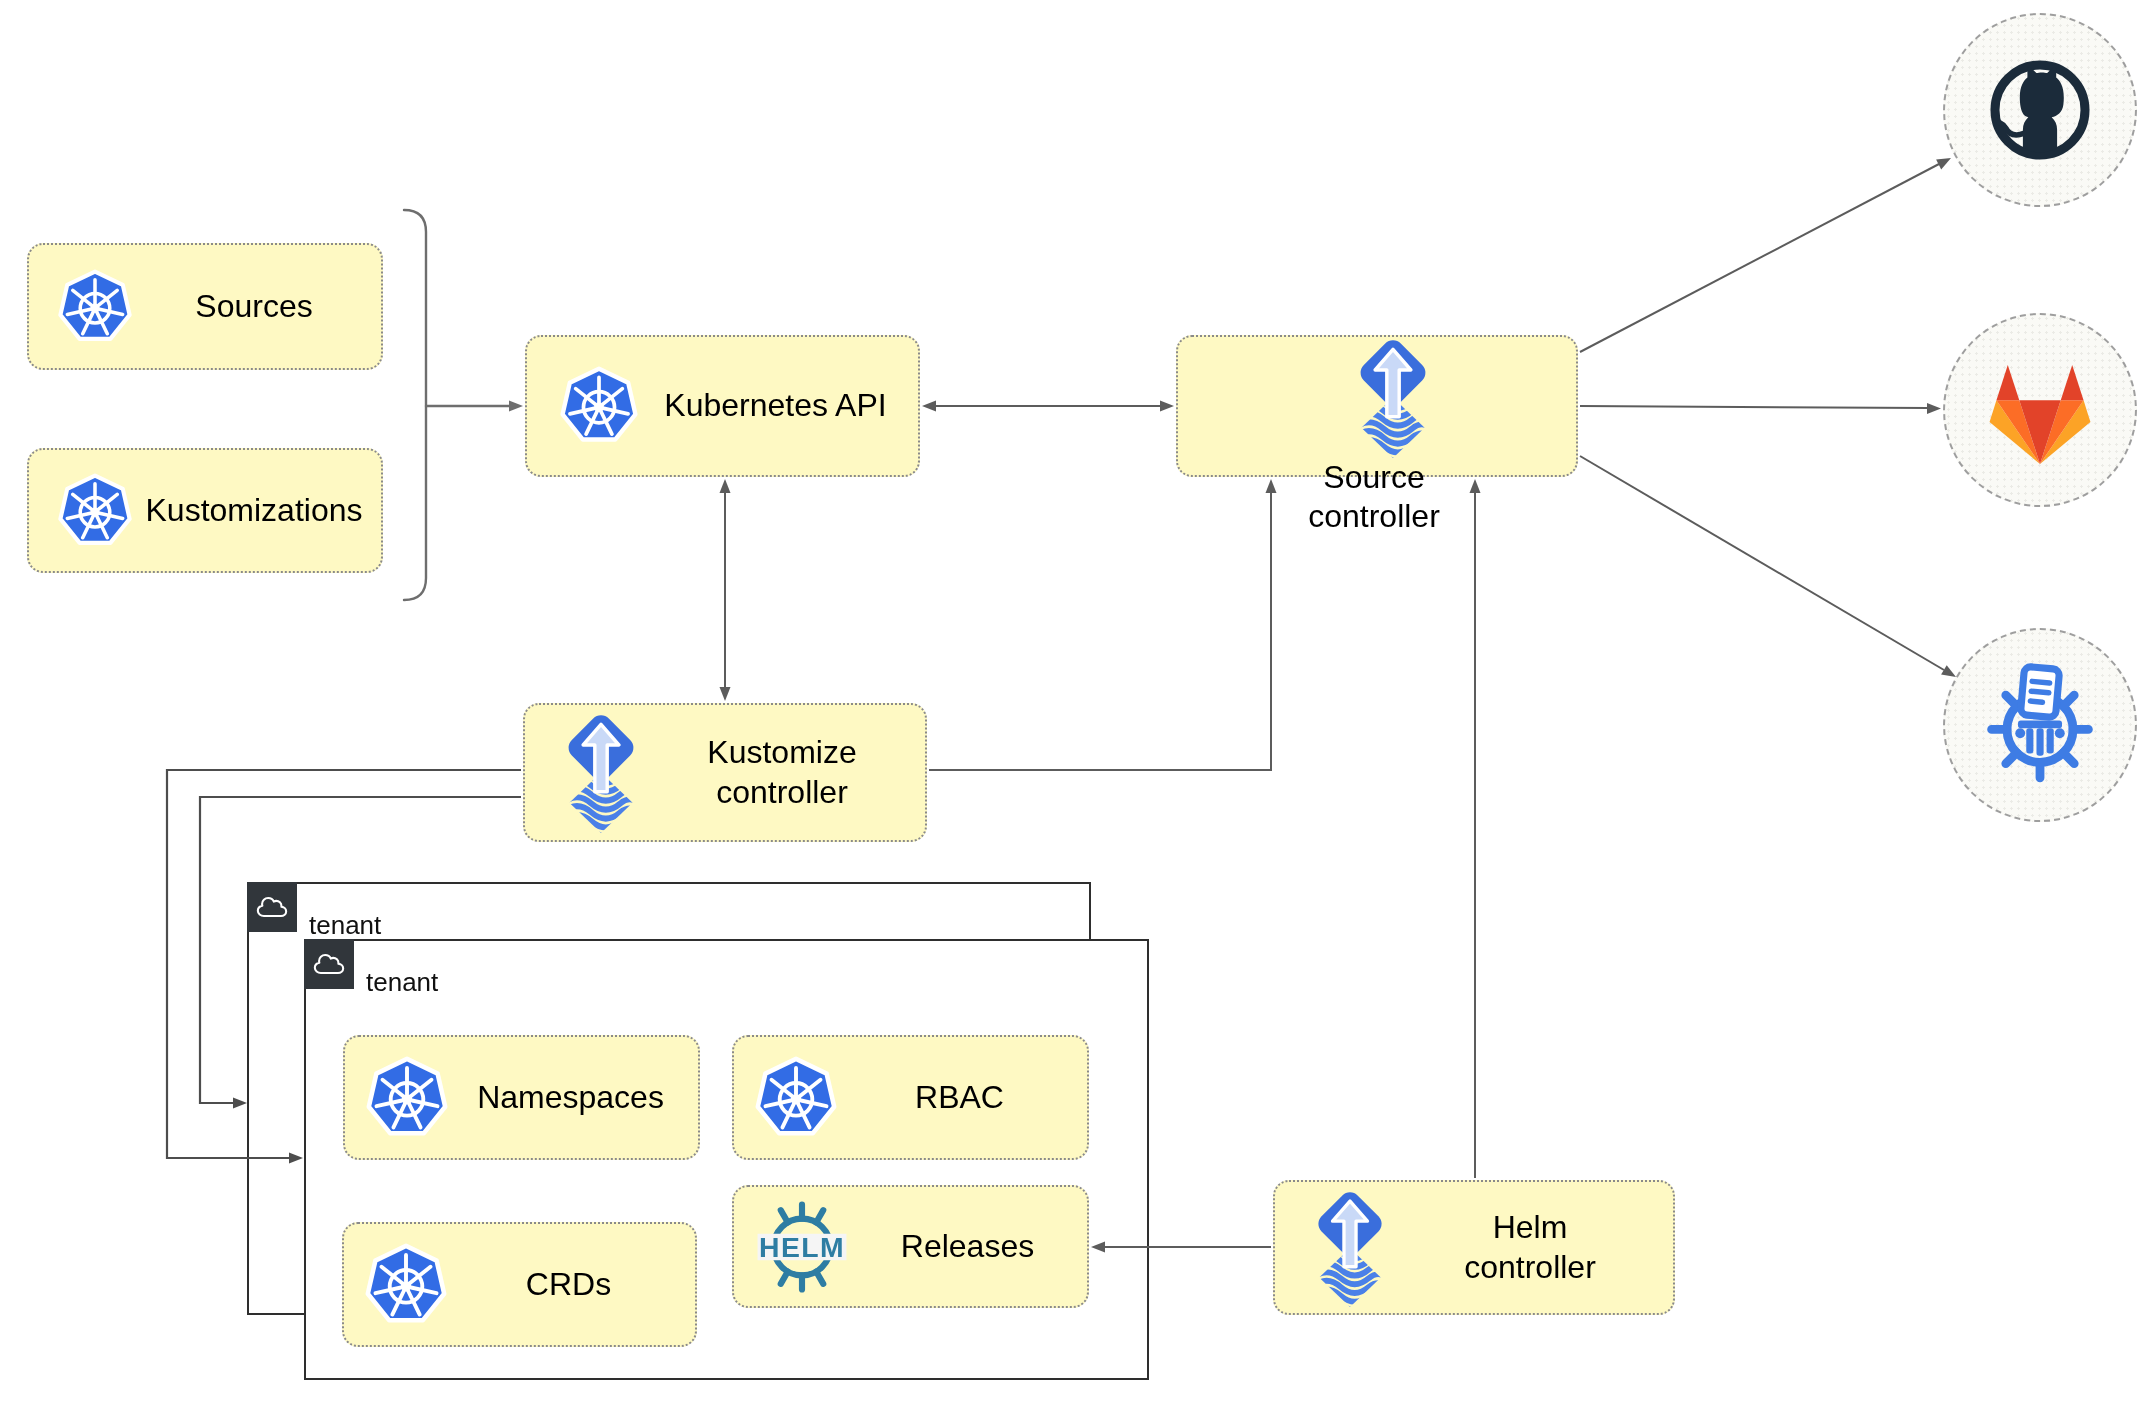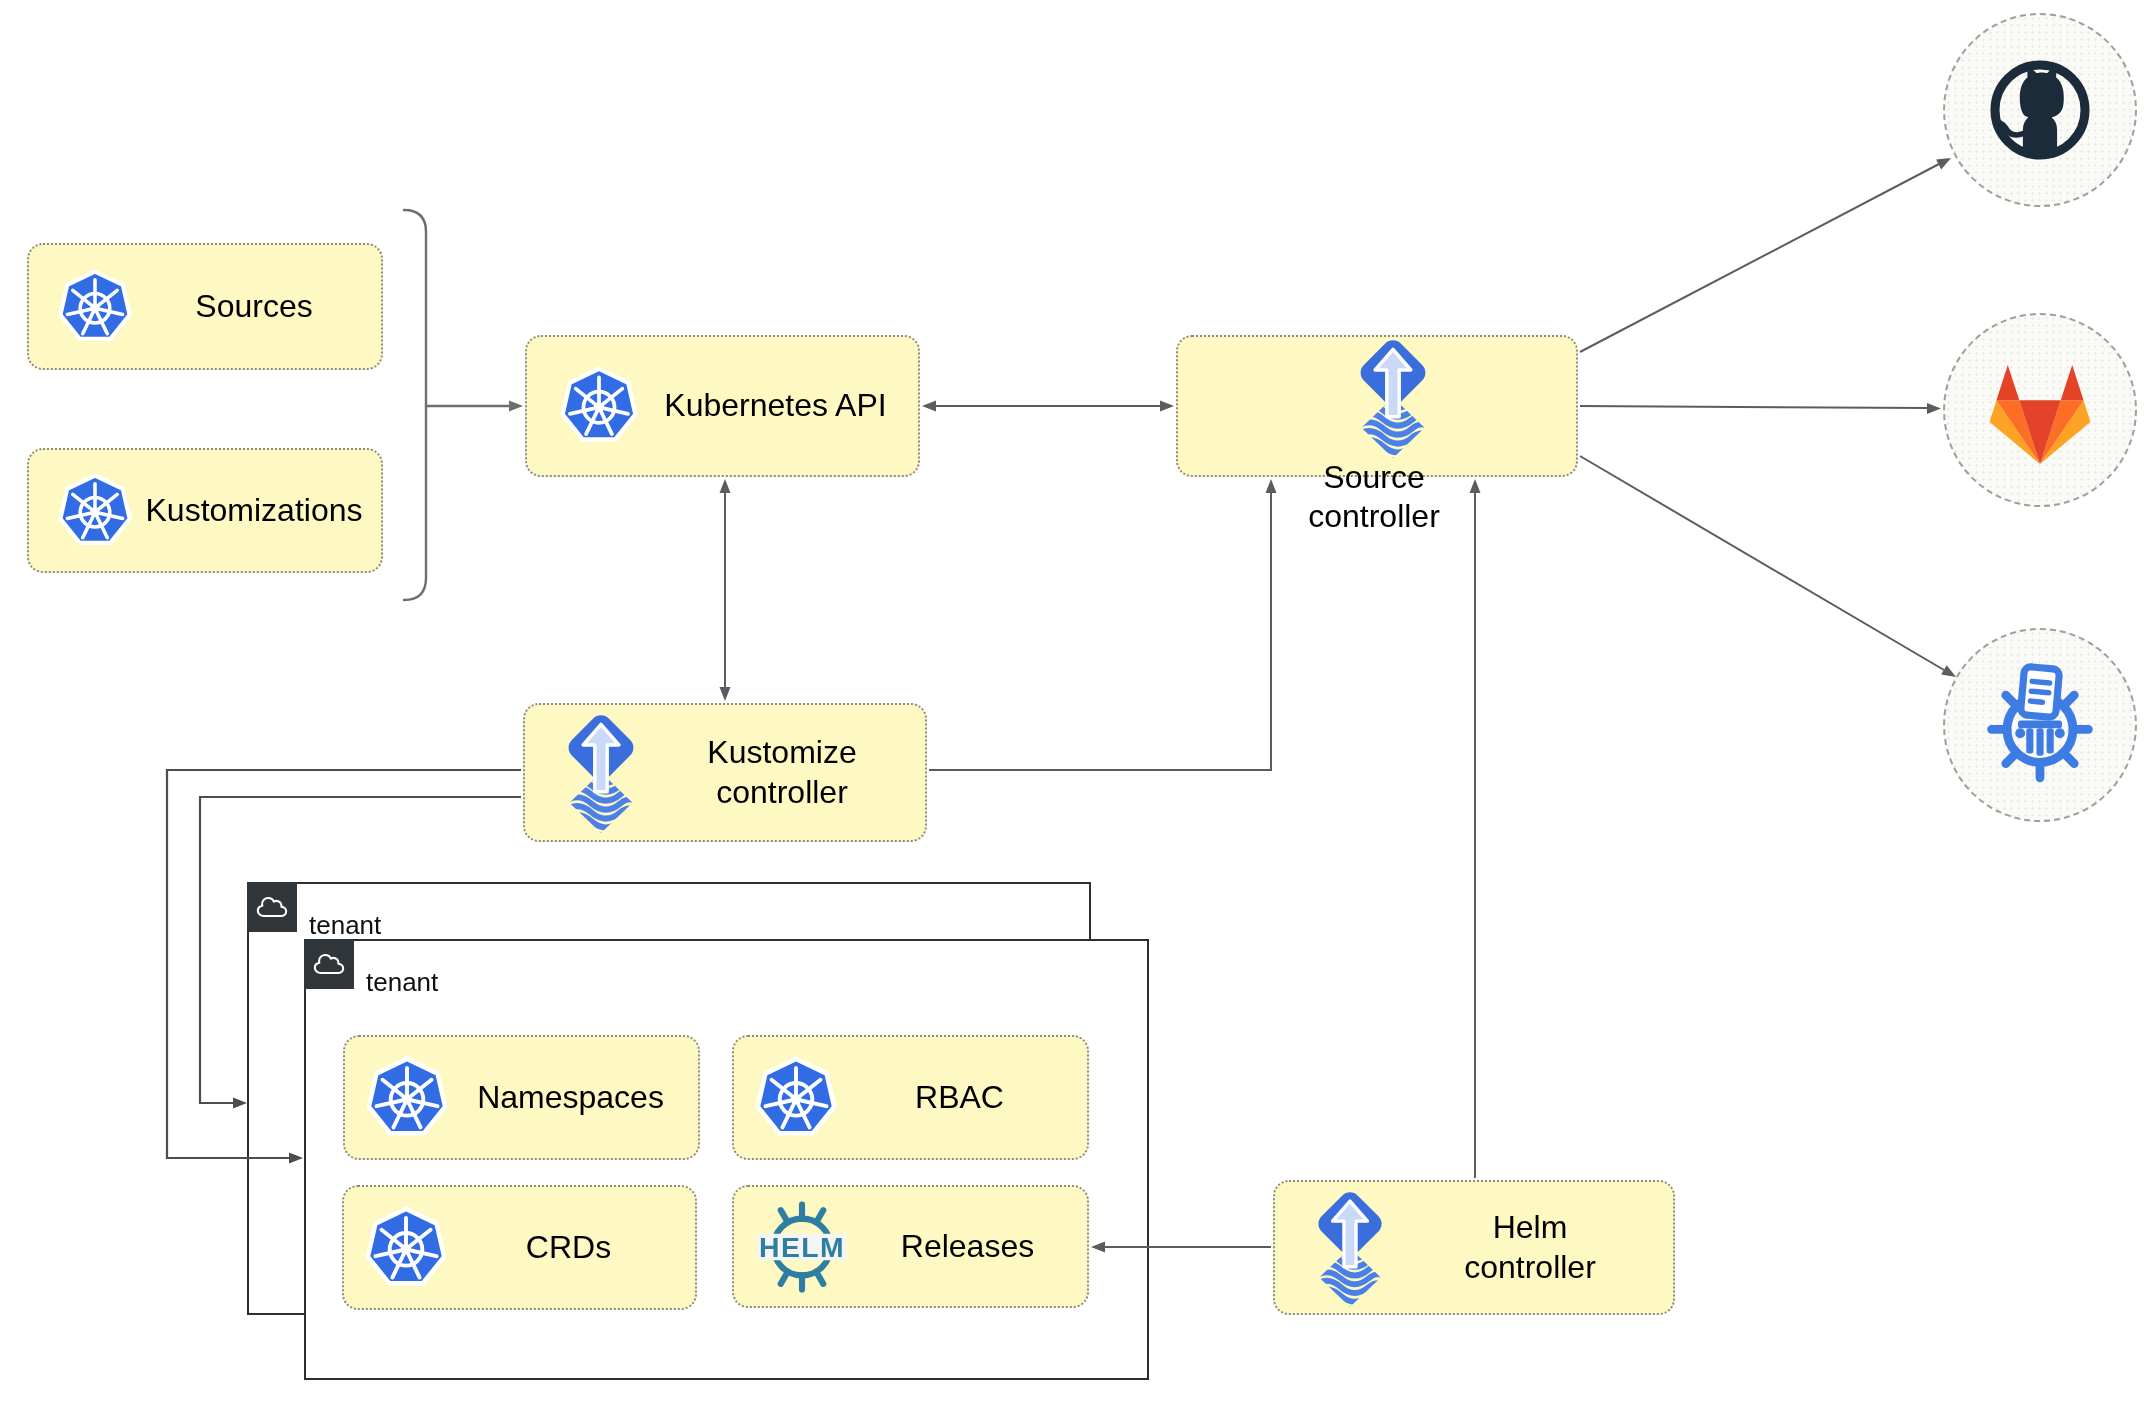--- a/index.html
+++ b/index.html
@@ -156,21 +156,21 @@
 
   <div class="node" style="left:732px;top:1035px;width:357px;height:125px;z-index:4;">
     <span class="icon" style="margin-left:20px;">
       <svg width="84" height="86">
           <use href="#k8s-logo"></use>
         </svg>
     </span>
     <span class="lbl">RBAC</span>
   </div>
 
-  <div class="node" style="left:342px;top:1185px;width:355px;height:125px;z-index:4;">
+  <div class="node" style="left:342px;top:1222px;width:355px;height:125px;z-index:4;">
     <span class="icon" style="margin-left:20px;">
       <svg width="84" height="86">
           <use href="#k8s-logo"></use>
         </svg>
     </span>
     <span class="lbl">CRDs</span>
   </div>
 
   <div class="node" style="left:732px;top:1185px;width:357px;height:123px;z-index:4;">
     <span class="icon" style="margin-left:16px;">

